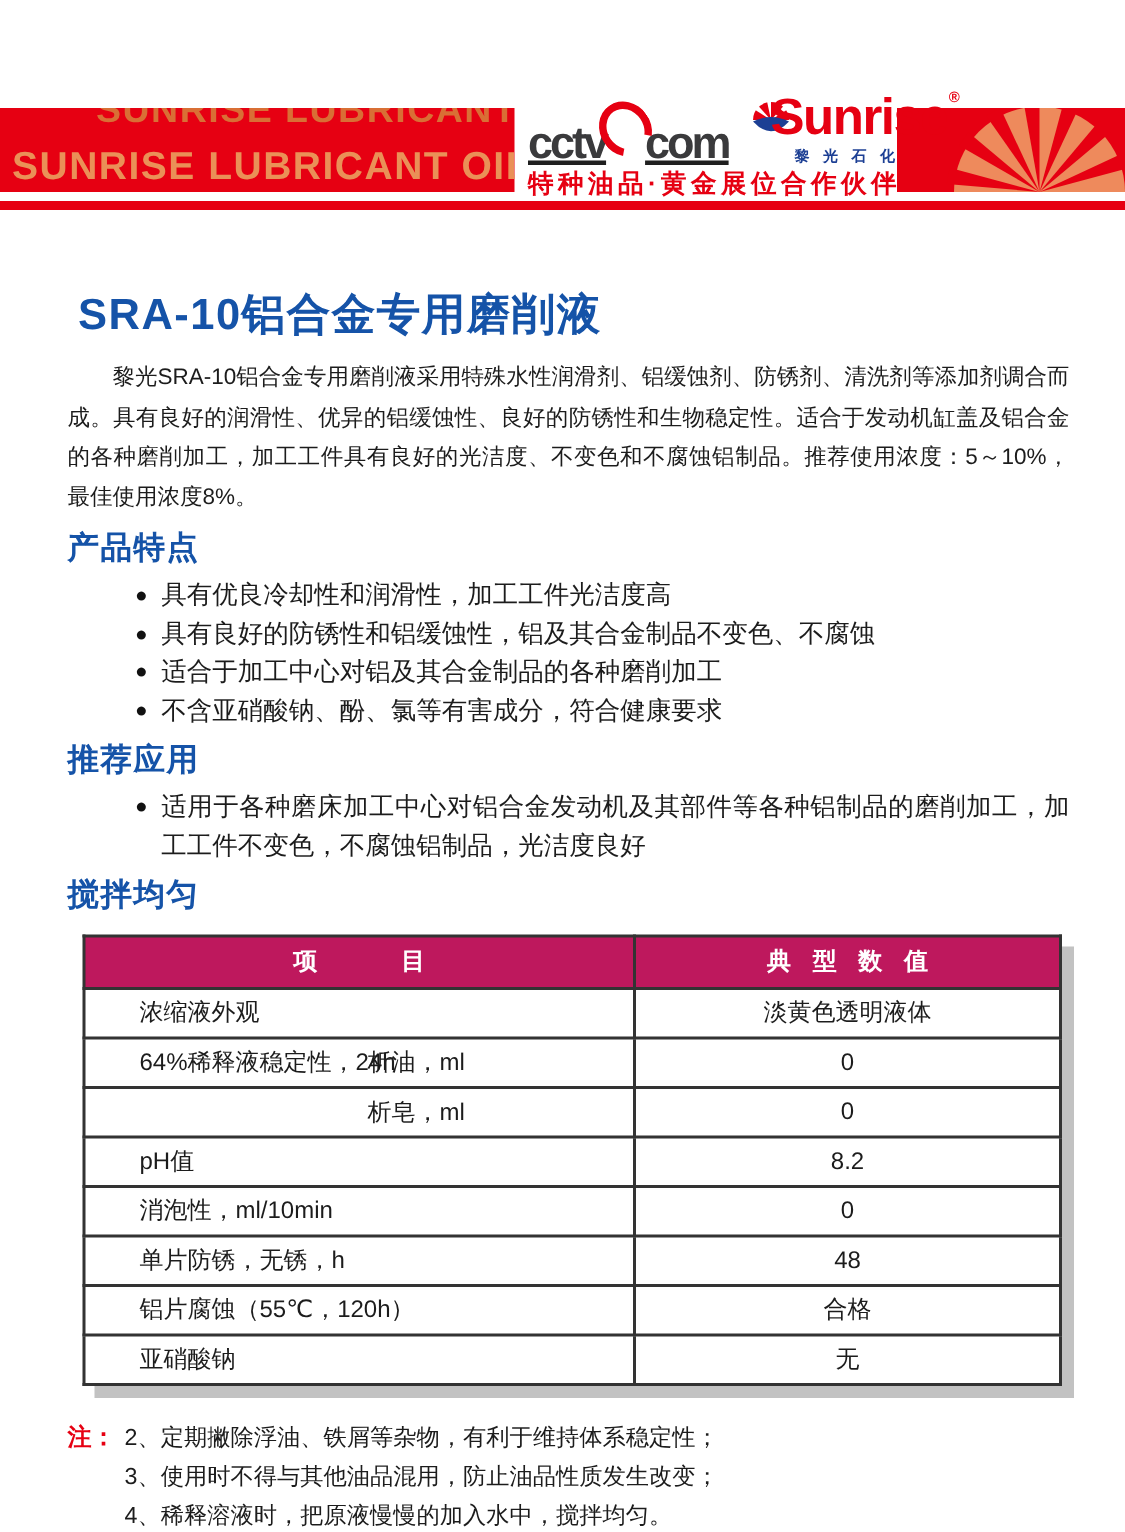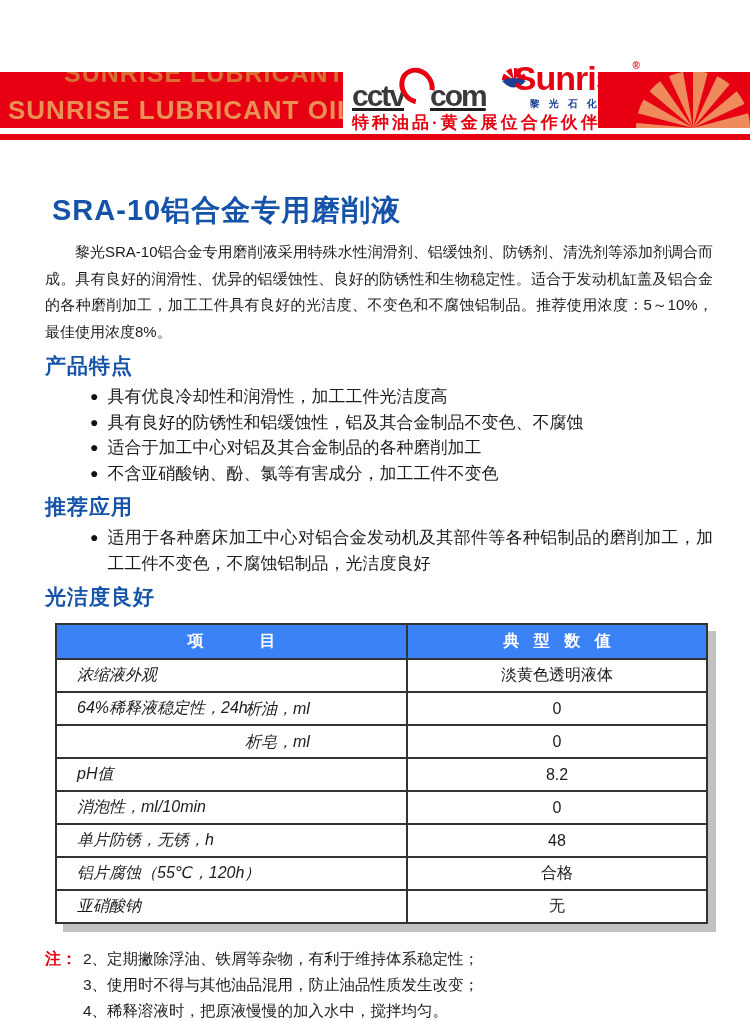--- a/index.html
+++ b/index.html
@@ -32,25 +32,25 @@
   .page-title{margin:16px 0 0 7px;font-size:29px;line-height:32px;font-weight:bold;color:#1553a8;letter-spacing:1px;}
   .intro{margin:13px 0 0 0;font-size:15px;line-height:26.5px;text-align:justify;text-indent:2em;color:#1c1c1c;}
   .sec-heading{margin:8px 0 0 0;font-size:21px;line-height:26px;font-weight:bold;color:#1553a8;letter-spacing:1px;}
   .bullet-list{list-style:none;margin:5px 0 0 0;padding:0 0 0 45px;}
   .bullet-list li{display:flex;font-size:17px;line-height:25.5px;color:#1c1c1c;}
   .bullet-glyph{flex:0 0 auto;margin-right:9px;font-size:14px;line-height:25.5px;color:#111;}
   .bullet-text{text-align:justify;}
   
   .data-table{margin:13px 0 0 10px;width:653px;border-collapse:collapse;box-shadow:8px 8px 0 0 #c2c2c2;background:#fff;}
   .data-table th,.data-table td{border:2px solid #333;font-size:16px;}
-  .data-table th{background:#3b82f6;color:#ffffff;font-weight:bold;height:31px;text-align:center;}
+  .data-table th{background:#be185d;color:#ffffff;font-weight:bold;height:31px;text-align:center;}
   .th-item{letter-spacing:20px;text-indent:20px;}
   .th-value{letter-spacing:5px;text-indent:5px;}
   .data-table td{height:29px;color:#1c1c1c;}
-  .td-label{position:relative;width:328px;padding-left:20px;text-align:left;font-style:italic;}
+  .td-label{position:relative;width:328px;padding-left:36px;text-align:left;}
   .td-sub{position:absolute;left:188px;top:50%;transform:translateY(-50%);white-space:nowrap;}
   .td-value{text-align:center;}
   
   .notes{display:flex;margin:22px 0 0 0;}
   .note-label{flex:0 0 auto;font-size:16px;font-weight:bold;color:#e60012;line-height:26px;}
   .note-items{margin-left:6px;}
   .note-item{font-size:15.5px;line-height:26px;color:#1c1c1c;}
 </style>
 </head>
 <body>
@@ -114,33 +114,33 @@
     <li>
       <span class="bullet-glyph">●</span>
       <span class="bullet-text">具有良好的防锈性和铝缓蚀性，铝及其合金制品不变色、不腐蚀</span>
     </li>
     <li>
       <span class="bullet-glyph">●</span>
       <span class="bullet-text">适合于加工中心对铝及其合金制品的各种磨削加工</span>
     </li>
     <li>
       <span class="bullet-glyph">●</span>
-      <span class="bullet-text">不含亚硝酸钠、酚、氯等有害成分，加工工件不变色</span>
+      <span class="bullet-text">不含亚硝酸钠、酚、氯等有害成分，符合健康要求</span>
     </li>
   </ul>
 
   <h2 class="sec-heading">推荐应用</h2>
   <ul class="bullet-list">
     <li>
       <span class="bullet-glyph">●</span>
       <span class="bullet-text">适用于各种磨床加工中心对铝合金发动机及其部件等各种铝制品的磨削加工，加工工件不变色，不腐蚀铝制品，光洁度良好</span>
     </li>
   </ul>
 
-  <h2 class="sec-heading">光洁度良好</h2>
+  <h2 class="sec-heading">搅拌均匀</h2>
 
   <table class="data-table">
     <tbody>
         <tr>
       <th class="th-item">项　目</th>
       <th class="th-value">典 型 数 值</th>
     </tr>
     <tr>
       <td class="td-label"><span>浓缩液外观</span><span class="td-sub"></span></td>
       <td class="td-value">淡黄色透明液体</td>

